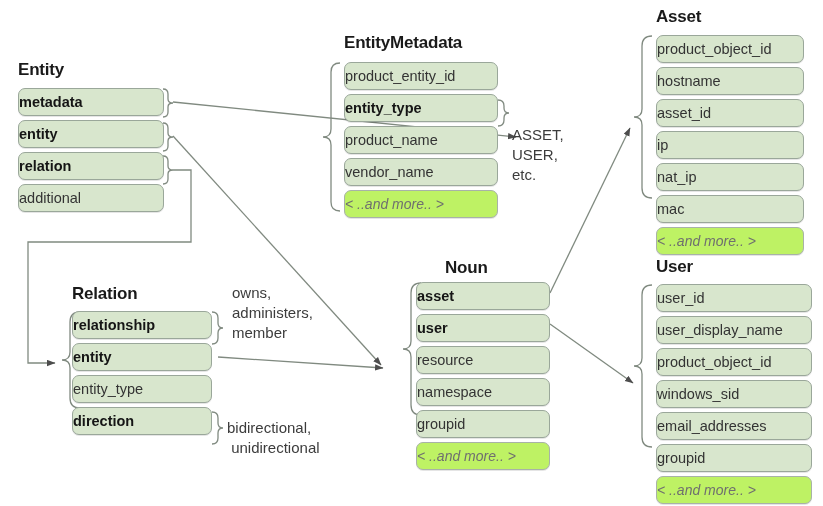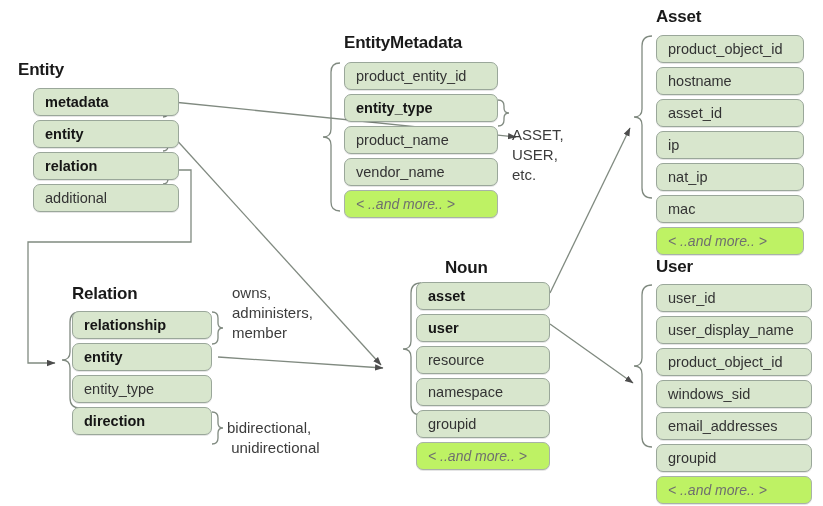--- a/index.html
+++ b/index.html
@@ -19,21 +19,20 @@
   }
   .rows{position:absolute;}
   .row{
     box-sizing:border-box;
     background:#d8e6cd;
     border:1px solid #9aa79a;
     border-radius:7px;
     height:28px;
     margin-bottom:4px;
     display:flex;align-items:center;
-    padding-left:11px;
     font-size:14.5px;
     color:#333333;
     white-space:nowrap;
     box-shadow:0 1px 0 rgba(0,0,0,0.10);
   }
   .row.bold{font-weight:bold;color:#151515;}
   .row.more{
     color:#6f6f6f;font-style:italic;font-size:14px;
     background:#bef264;border-color:#a8b2a8;
   }
@@ -83,21 +82,21 @@
       <path d="M218,357 L383,368" marker-end="url(#arrow)"></path>
 
       <path d="M550,293 L630,128" marker-end="url(#arrow)"></path>
 
       <path d="M550,324 L633,383" marker-end="url(#arrow)"></path>
     </g>
   </svg>
 
   <div class="group">
     <div class="group-title" style="left:18px;top:60px;">Entity</div>
-    <div class="rows" style="left:33px;top:88px;width:146px;">
+    <div class="rows" style="left:18px;top:88px;width:146px;">
       <div class="row bold">metadata</div>
       <div class="row bold">entity</div>
       <div class="row bold">relation</div>
       <div class="row">additional</div>
     </div>
   </div>
 
   <div class="group">
     <div class="group-title" style="left:344px;top:33px;">EntityMetadata</div>
     <div class="rows" style="left:344px;top:62px;width:154px;">

